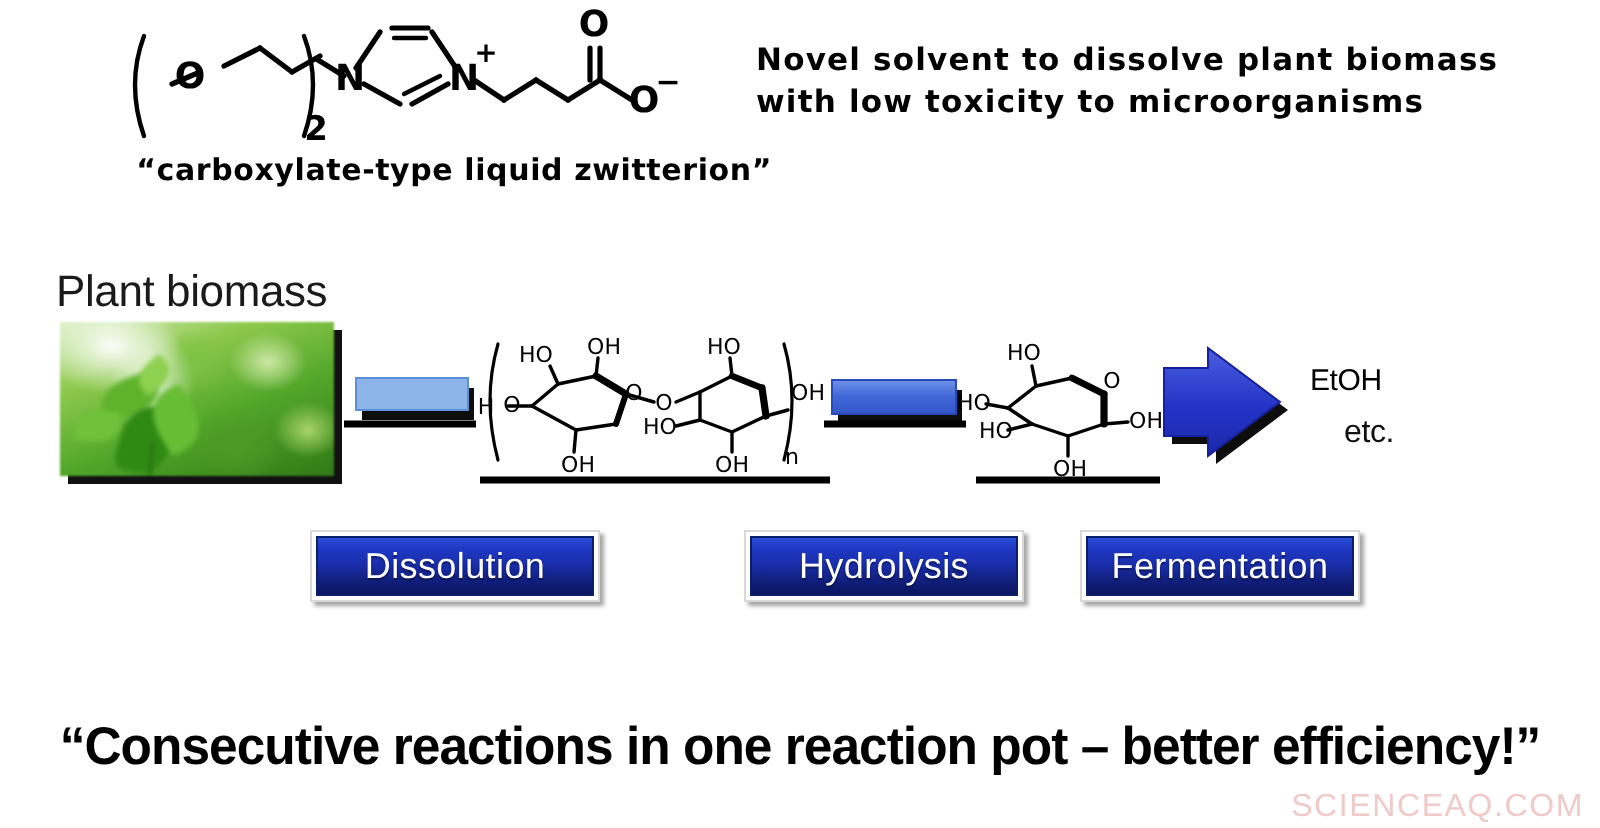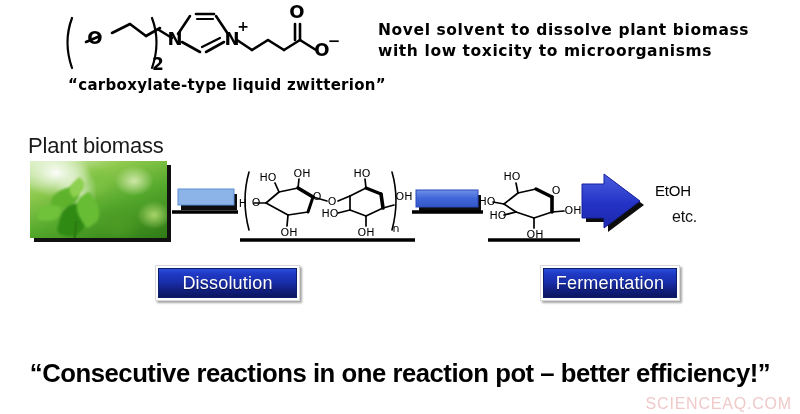--- a/index.html
+++ b/index.html
@@ -303,20 +303,23 @@
       <span class="stem"></span>
     </div>
   </div>
 
   <div class="etoh">EtOH</div>
   <div class="etc">etc.</div>
 
   <div class="pbox" id="box-dissolution">
     <div class="pbox-inner">Dissolution</div>
   </div>
+  <div class="pbox" id="box-hydrolysis">
+    <div class="pbox-inner">Hydrolysis</div>
+  </div>
   <div class="pbox" id="box-fermentation">
     <div class="pbox-inner">Fermentation</div>
   </div>
 
   <div class="banner">“Consecutive reactions in one reaction pot – better efficiency!”</div>
   <div class="watermark">SCIENCEAQ.COM</div>
 
 </div>
 
 </body></html>

